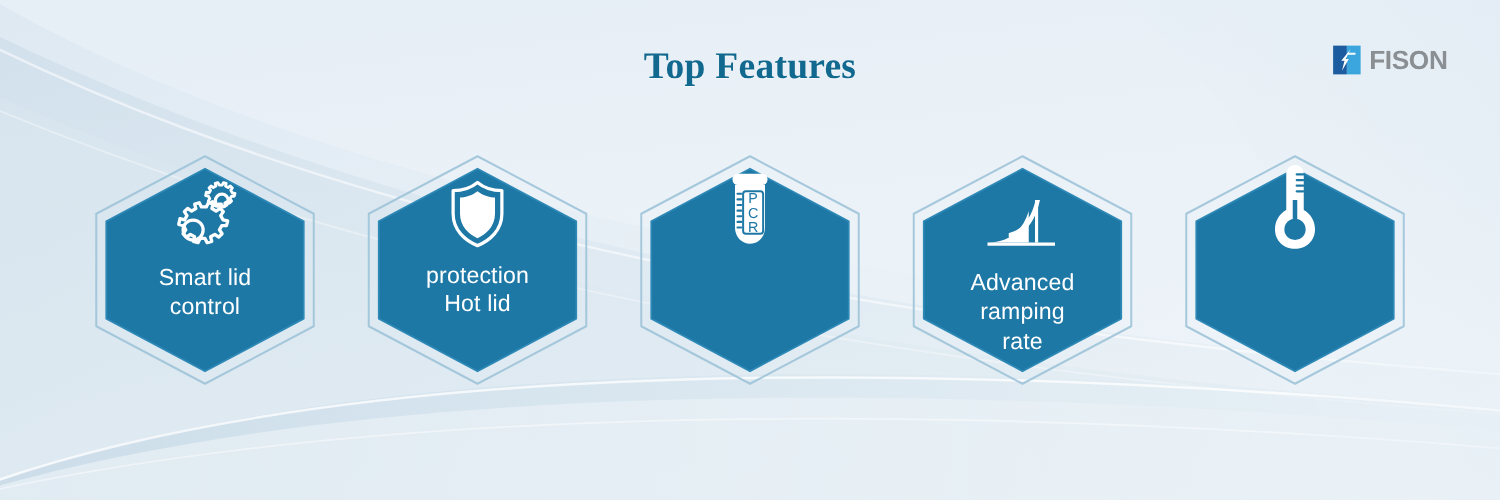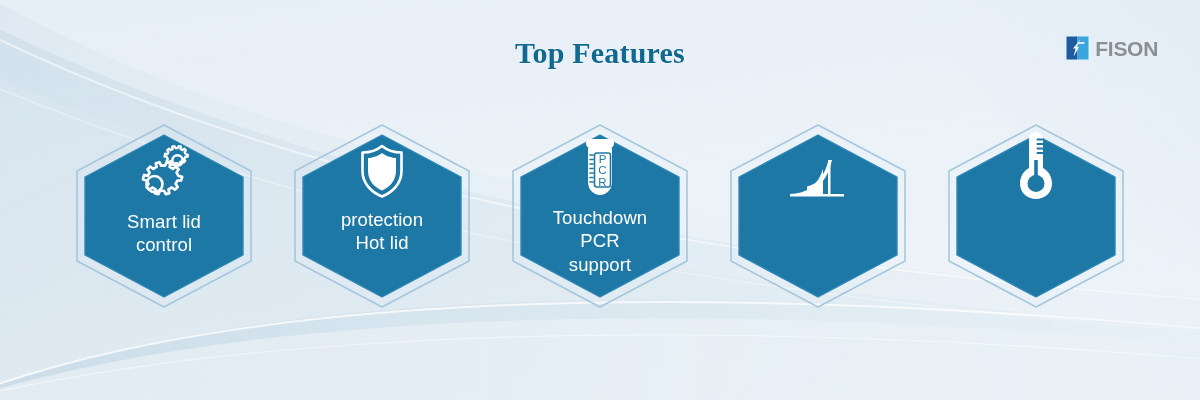--- a/index.html
+++ b/index.html
@@ -198,41 +198,41 @@
               <line x1="13" y1="30.5" x2="16" y2="30.5"></line>
               <line x1="13" y1="35" x2="16" y2="35"></line>
               <line x1="13" y1="39.5" x2="16" y2="39.5"></line>
               <line x1="13" y1="44" x2="16" y2="44"></line>
             </g>
             <text x="25.5" y="24.5" fill="#1e78a6" font-size="11.5" font-family="'Liberation Sans', sans-serif" text-anchor="middle">P</text>
             <text x="25.5" y="36" fill="#1e78a6" font-size="11.5" font-family="'Liberation Sans', sans-serif" text-anchor="middle">C</text>
             <text x="25.5" y="47.5" fill="#1e78a6" font-size="11.5" font-family="'Liberation Sans', sans-serif" text-anchor="middle">R</text>
           </svg>
         </div>
-        <div class="hex-label">
-          <div>Touchdown</div>
-          <div>PCR</div>
-          <div>support</div>
-        </div>
       </div>
     </div>
 
     <div class="hex h4">
       <svg class="hex-svg" viewBox="0 0 198 196">
         <path d="M99 7 L186 53 L186 143 L99 189 L12 143 L12 53 Z" fill="none" stroke="#9fc3d8" stroke-width="1.6" stroke-linejoin="round" opacity="0.9"></path>
         <path d="M99 17 L178 59 L178 137 L99 179 L20 137 L20 59 Z" fill="#1e78a6" stroke="#2f89b7" stroke-width="1.4" stroke-linejoin="round"></path>
       </svg>
       <div class="hex-inner">
         <div class="hex-icon">
           <svg width="62" height="44" viewBox="0 0 62 44">
             <path d="M3 39 C 20 39, 31 30, 36 14 L36 39 Z" fill="#ffffff"></path>
             <path d="M3 39 L3 41.5 L57 41.5 L57 39 Z" fill="#ffffff"></path>
             <path d="M41 39 L41 5 L43.5 5 L43.5 39 Z" fill="#ffffff"></path>
             <path d="M20 31.5 C 31 29, 38 20, 41.5 5 L45 5 C 41 23, 33 33, 20 35 Z" fill="#ffffff"></path>
           </svg>
+        </div>
+        <div class="hex-label">
+          <div>Advanced</div>
+          <div>ramping</div>
+          <div>rate</div>
         </div>
       </div>
     </div>
 
     <div class="hex h5">
       <svg class="hex-svg" viewBox="0 0 198 196">
         <path d="M99 7 L186 53 L186 143 L99 189 L12 143 L12 53 Z" fill="none" stroke="#9fc3d8" stroke-width="1.6" stroke-linejoin="round" opacity="0.9"></path>
         <path d="M99 17 L178 59 L178 137 L99 179 L20 137 L20 59 Z" fill="#1e78a6" stroke="#2f89b7" stroke-width="1.4" stroke-linejoin="round"></path>
       </svg>
       <div class="hex-inner">

